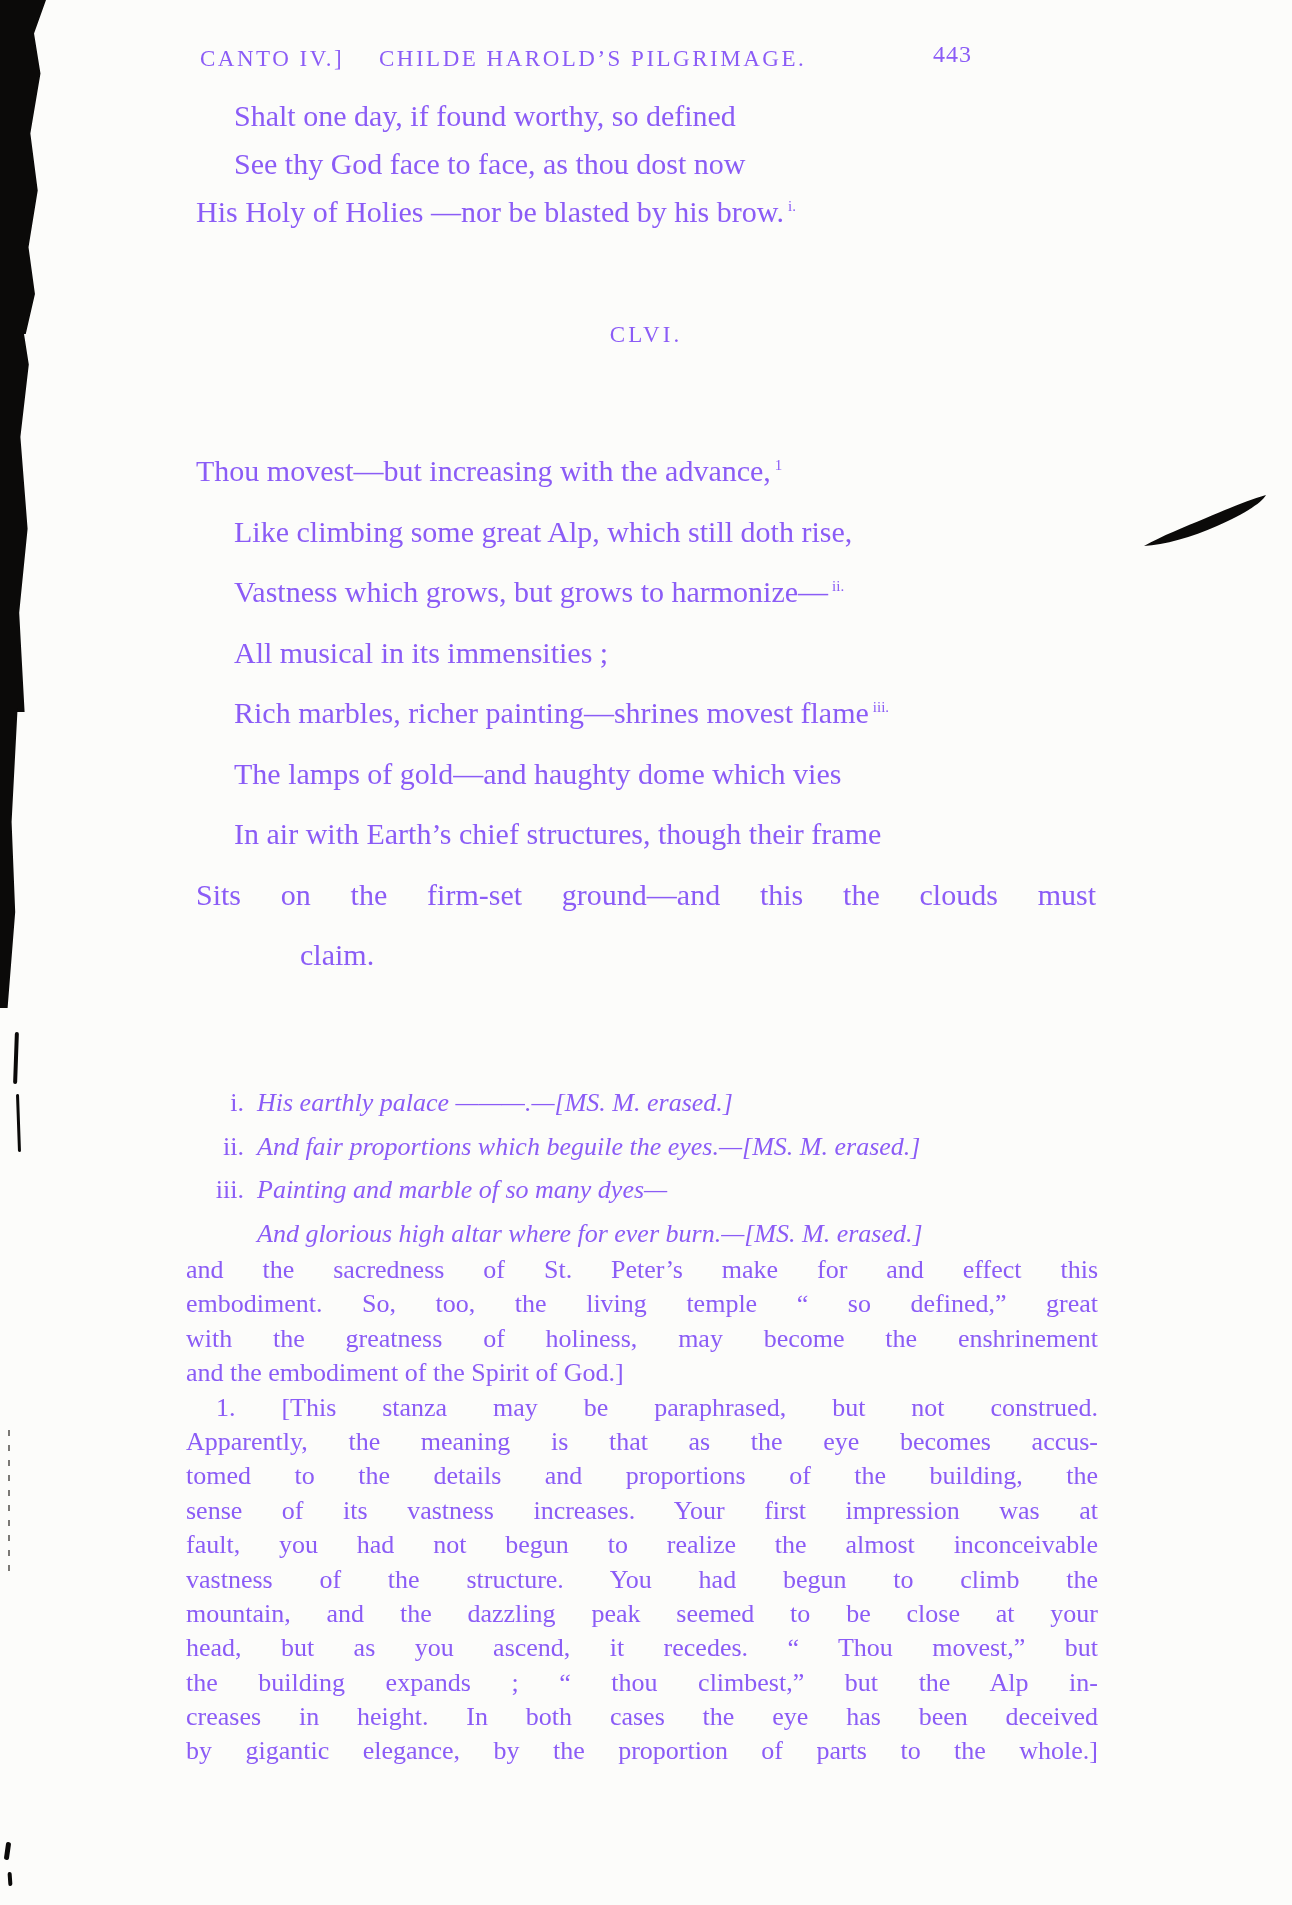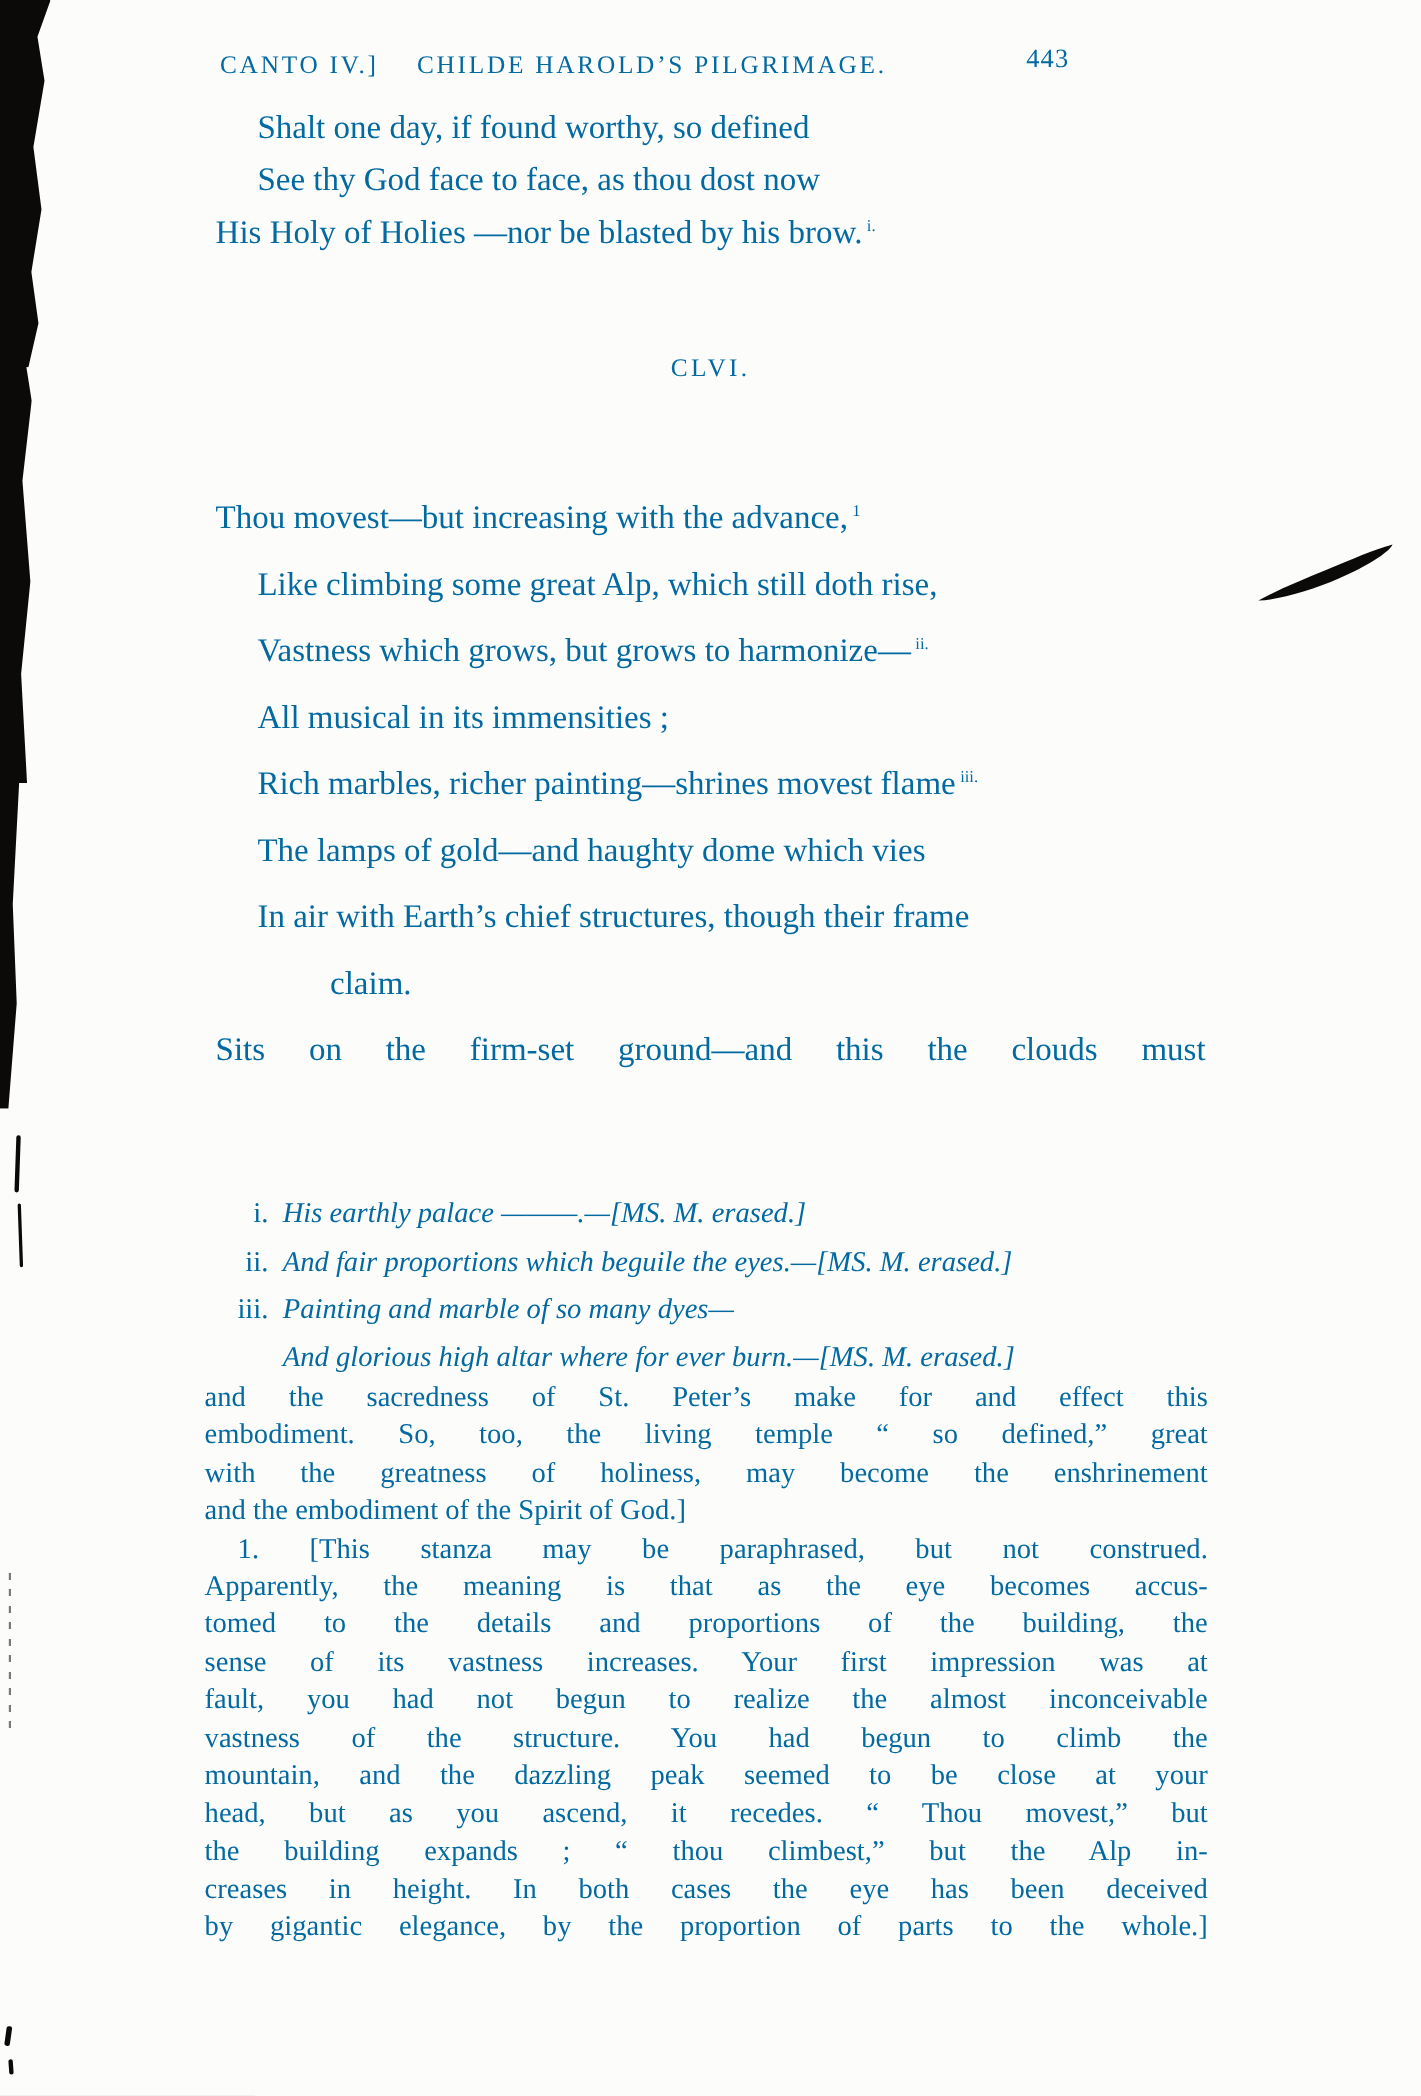--- a/index.html
+++ b/index.html
@@ -1,18 +1,18 @@
 <!DOCTYPE html>
 <html><head>
 <meta charset="utf-8">
 <style>
   html,body{margin:0;padding:0;background:#e8e8e8;}
   .page{
     position:relative;width:1292px;height:1905px;background:#fcfcfa;
-    font-family:"Liberation Serif","DejaVu Serif",serif;color:#0369a1;
+    font-family:"Liberation Serif","DejaVu Serif",serif;color:#8b5cf6;
     overflow:hidden;margin:0 auto;
   }
   
   .header{position:absolute;left:196px;top:44px;width:900px;height:36px;font-size:23px;letter-spacing:2.5px;}
   .header .canto{position:absolute;left:4px;top:2px;}
   .header .title{position:absolute;left:183px;top:2px;}
   .header .pagenum{position:absolute;left:737px;top:-3px;font-size:24px;letter-spacing:1px;}
   
   .prev-stanza{position:absolute;left:196px;top:97px;width:900px;font-size:30px;}
   .prev-stanza .vline{height:48px;}
@@ -82,22 +82,22 @@
   <div class="section-heading">CLVI.</div>
 
   <div class="stanza" id="stanza">
       <div class="vline ind0"><span>Thou movest—but increasing with the advance,</span><span class="fnref">1</span></div>
       <div class="vline ind1"><span>Like climbing some great Alp, which still doth rise,</span></div>
       <div class="vline ind1"><span>Vastness which grows, but grows to harmonize—</span><span class="fnref">ii.</span></div>
       <div class="vline ind1"><span>All musical in its immensities ;</span></div>
       <div class="vline ind1"><span>Rich marbles, richer painting—shrines movest flame</span><span class="fnref">iii.</span></div>
       <div class="vline ind1"><span>The lamps of gold—and haughty dome which vies</span></div>
       <div class="vline ind1"><span>In air with Earth’s chief structures, though their frame</span></div>
+      <div class="vline ind0 just"><span>Sits on the firm-set ground—and this the clouds must</span></div>
       <div class="vline ind2"><span>claim.</span></div>
-      <div class="vline ind0 just"><span>Sits on the firm-set ground—and this the clouds must</span></div>
     </div>
 
   <div class="footnotes" id="footnotes">
       <div class="fn-row">
         <span class="fn-num">i.</span>
         <span class="fn-text">His earthly palace ———.—[MS. M. erased.]</span>
       </div>
       <div class="fn-row">
         <span class="fn-num">ii.</span>
         <span class="fn-text">And fair proportions which beguile the eyes.—[MS. M. erased.]</span>

